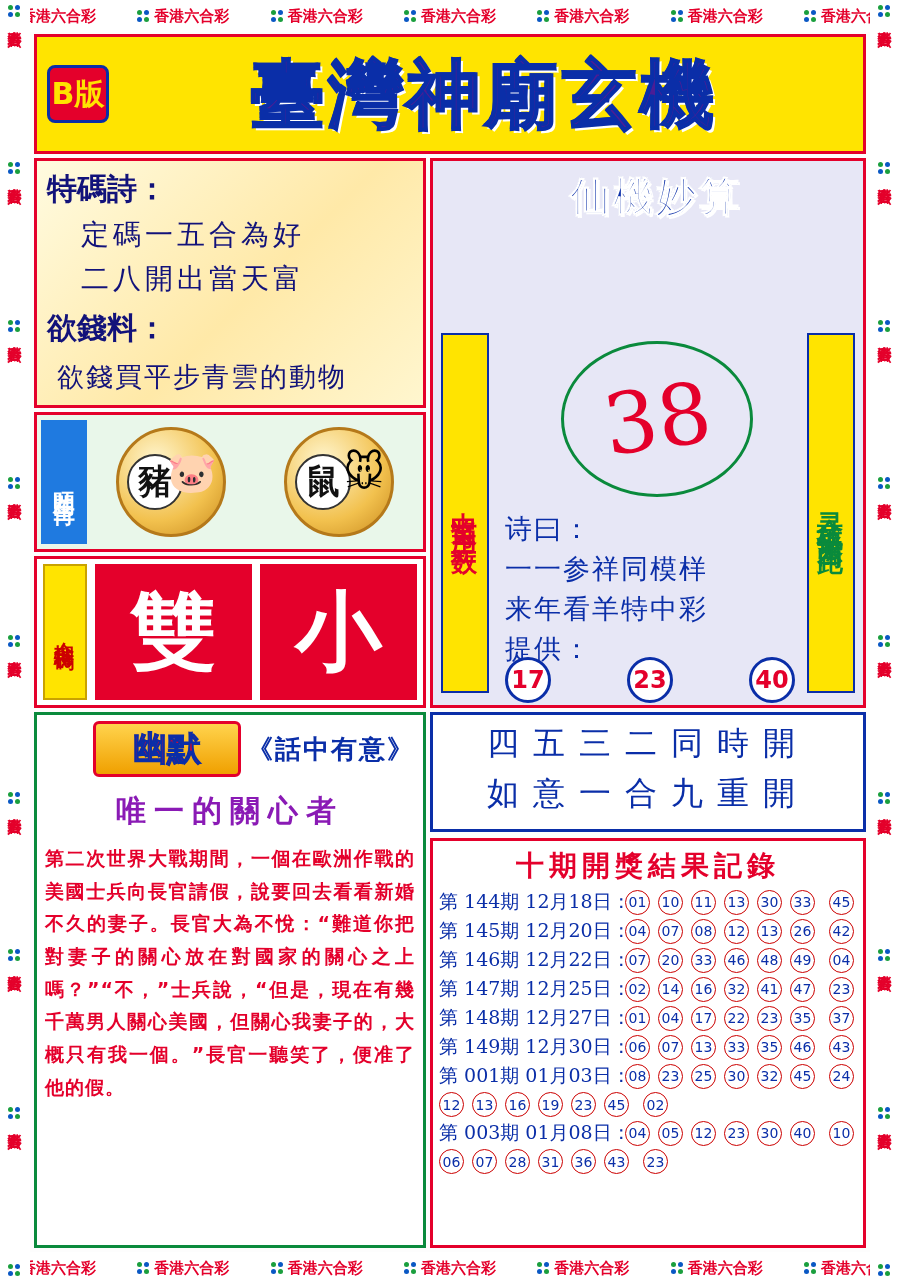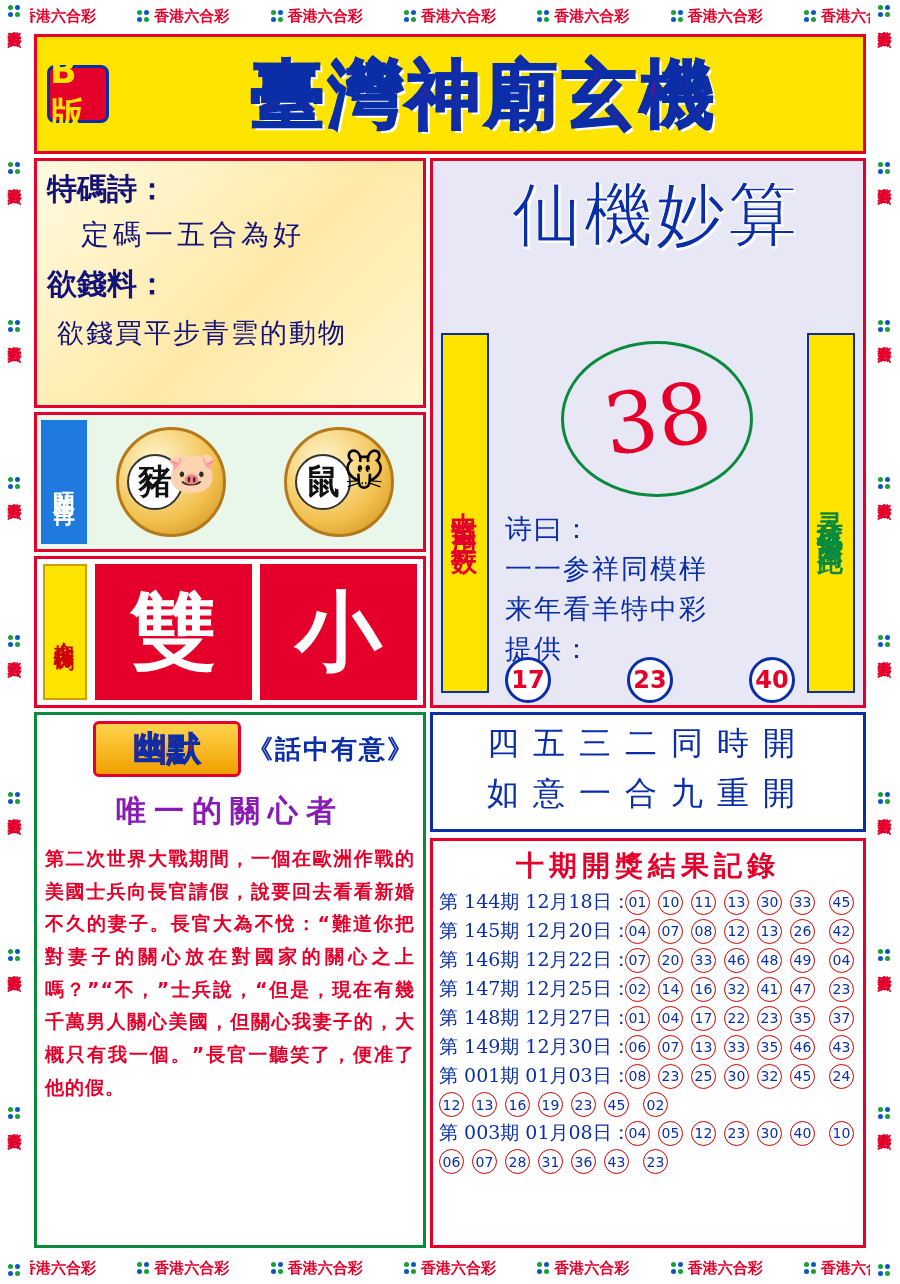--- a/index.html
+++ b/index.html
@@ -65,21 +65,21 @@
   .masthead{
     position:absolute;left:4px;top:2px;width:832px;height:120px;
     background:#ffe400;
     border:3px solid #e4002b;
     box-sizing:border-box;
     display:flex;align-items:center;
   }
   .mast-badge{
     margin-left:10px;width:62px;height:58px;
     background:#e4002b;border:3px solid #0a2ea8;border-radius:8px;
-    color:#ffe400;font-weight:bold;font-size:35px;
+    color:#ffe400;font-weight:bold;font-size:30px;
     display:flex;align-items:center;justify-content:center;
     box-sizing:border-box;
     font-family:"DejaVu Sans","Liberation Sans",sans-serif;
   }
   .mast-title{
     flex:1;text-align:center;
     font-size:74px;font-weight:bold;letter-spacing:4px;
     color:#4c1d95;
     -webkit-text-stroke:2px #0a2ea8;
     text-shadow:3px 3px 0 #ffffff, -1px -1px 0 #0a2ea8;
@@ -147,21 +147,21 @@
     font-family:"DejaVu Serif","Liberation Serif",serif;
   }
 
   
   .fairy-box{
     position:absolute;left:400px;top:126px;width:436px;height:550px;
     background:#e7e7f6;border:3px solid #e4002b;box-sizing:border-box;
   }
   .fairy-title{
     text-align:center;margin-top:8px;
-    font-size:69px;font-weight:normal;color:#0a2ea8;
+    font-size:40px;font-weight:bold;color:#0a2ea8;
     -webkit-text-stroke:1px #ffffff;
     text-shadow:2px 2px 0 #ffffff;
     letter-spacing:3px;
     font-family:"DejaVu Sans","Liberation Sans",sans-serif;
     margin-left:16px;
   }
   .side-strip{
     position:absolute;top:172px;width:48px;height:360px;
     background:#ffe400;border:2px solid #0a2ea8;box-sizing:border-box;
     writing-mode:vertical-rl;
@@ -566,20 +566,21 @@
   <div class="content">
 
     <div class="masthead">
       <div class="mast-badge">B版</div>
       <div class="mast-title">臺灣神廟玄機</div>
     </div>
 
     <div class="poem-box">
       <div class="poem-label">特碼詩：</div>
       <div class="poem-line">定碼一五合為好</div>
+      <div class="poem-line">二八開出當天富</div>
       <div class="poem-label2">欲錢料：</div>
       <div class="poem-line2">欲錢買平步青雲的動物</div>
     </div>
 
     <div class="zodiac-box">
       <div class="zodiac-tag">旺門生肖</div>
       <div class="zodiac-imgs">
         <div class="coin">
           <div class="ch">豬</div>
           <div class="animal">🐷</div>

